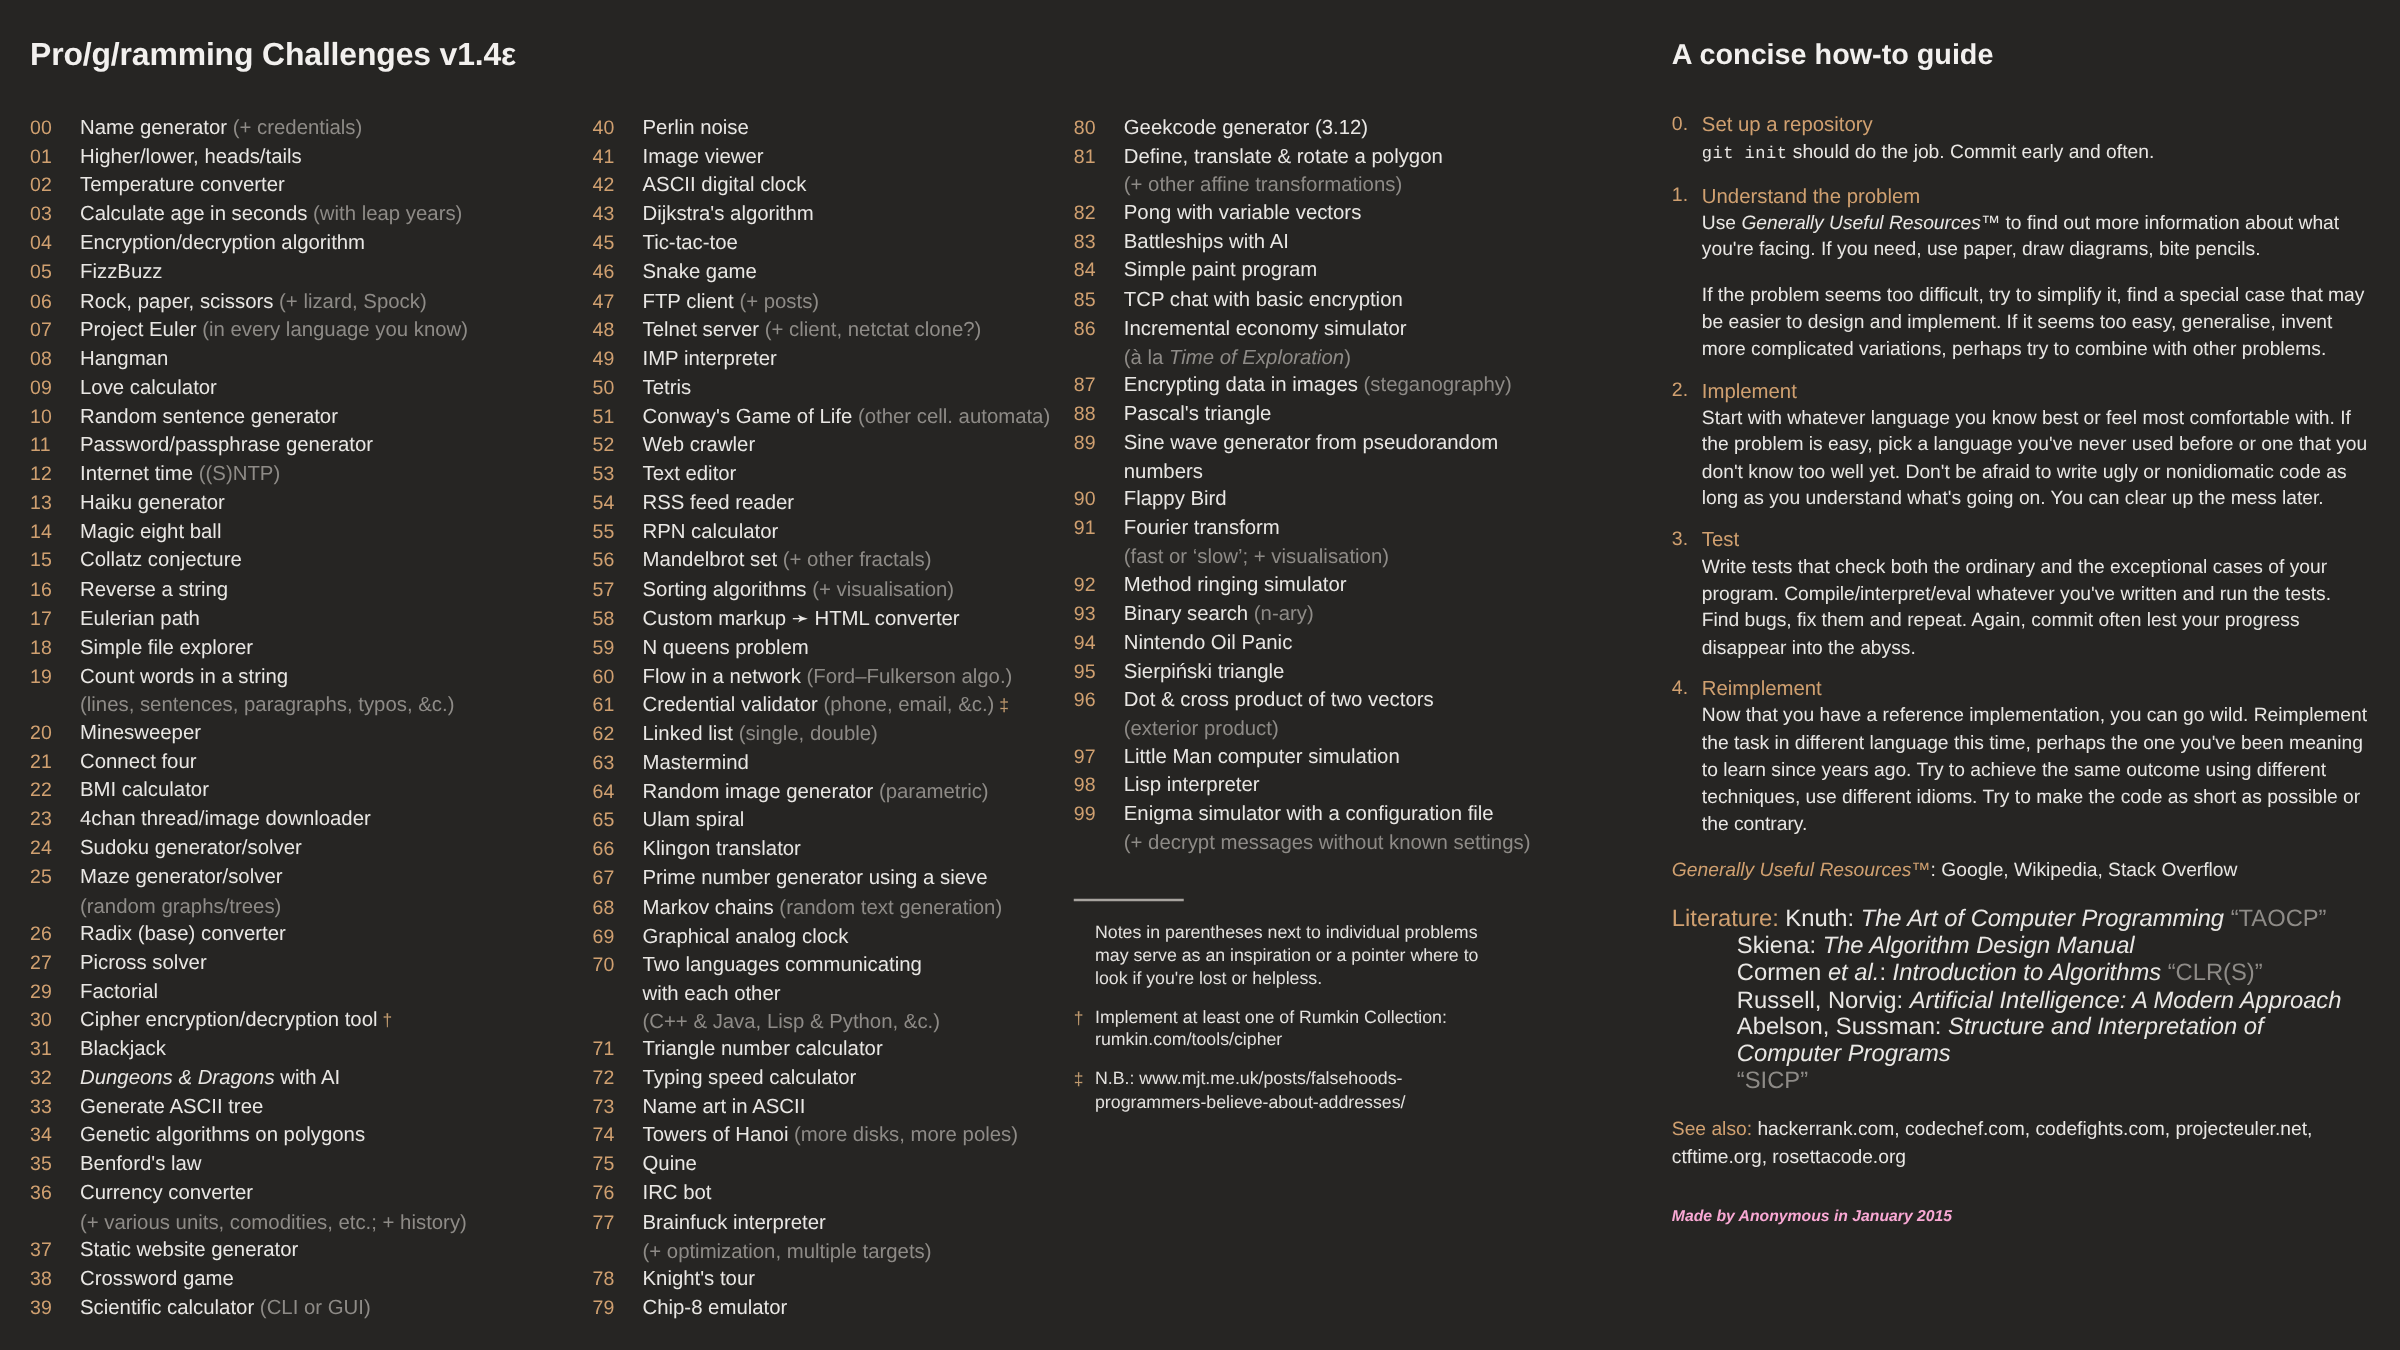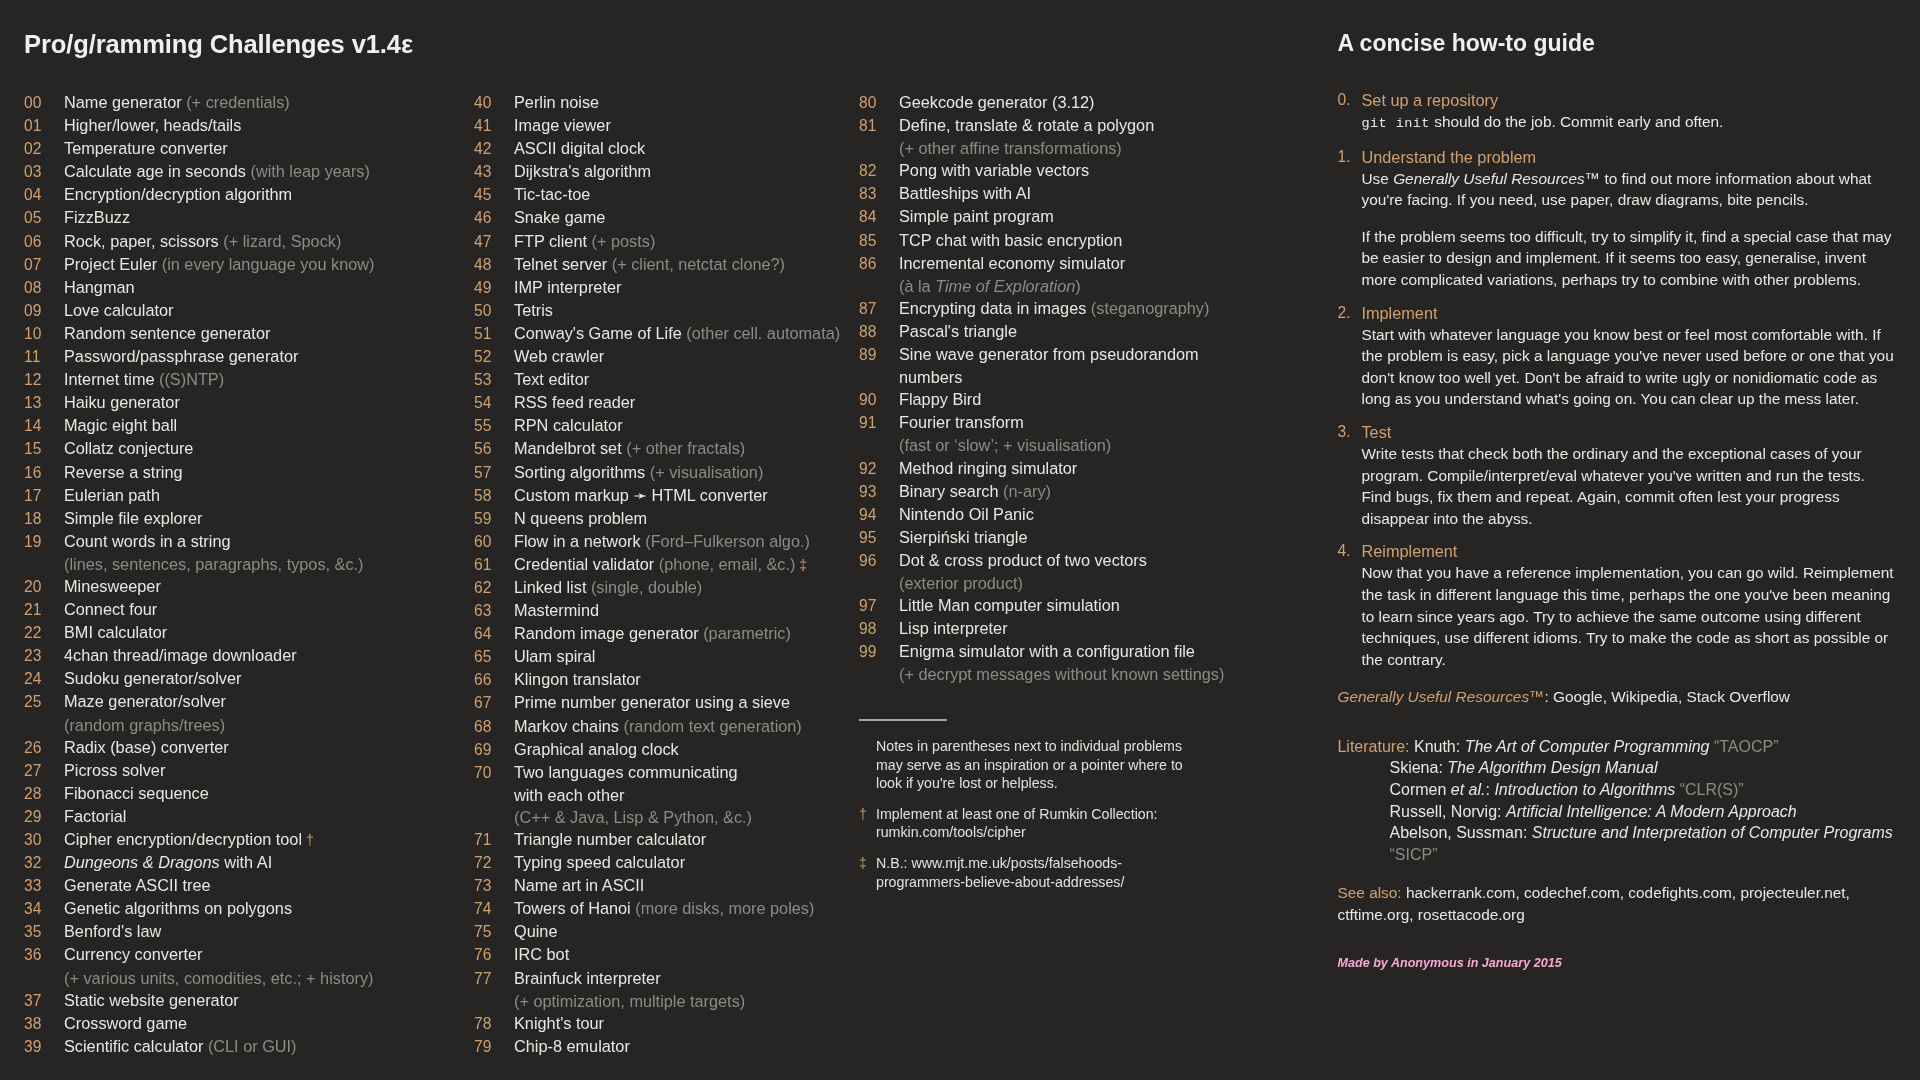--- a/index.html
+++ b/index.html
@@ -111,21 +111,21 @@
     font-size: 13.6px;
     letter-spacing: 0.4px;
   }
   .gur-line {
     color: #d0a070;
     font-size: 15.4px;
     line-height: 21.6px;
     margin-top: 16px;
   }
   .gur-line .plain { color: #e9e7e4; }
-  .lit-block { margin-top: 28px; font-size: 16px; line-height: 21.6px; }
+  .lit-block { margin-top: 17px; font-size: 19px; line-height: 21.6px; }
   .lit-label { color: #d0a070; }
   .lit-row { color: #e9e7e4; }
   .lit-rest { padding-left: 52px; }
   .quoted { color: #8e8b87; }
   .see-also { margin-top: 17px; font-size: 15.4px; line-height: 21.6px; color: #e9e7e4; }
   .see-also .lbl { color: #d0a070; }
   .made-by {
     margin-top: 30px;
     font-size: 12.6px;
     font-style: italic;
@@ -250,30 +250,30 @@
           <div class="cont note">(random graphs/trees)</div>
           <div class="item">
             <span class="num">26</span>
             <span class="txt">Radix (base) converter</span>
           </div>
           <div class="item">
             <span class="num">27</span>
             <span class="txt">Picross solver</span>
           </div>
           <div class="item">
-            <span class="num">28</span>
-            <span class="txt">Fibonacci sequence</span>
-          </div>
-          <div class="item">
             <span class="num">29</span>
             <span class="txt">Factorial</span>
           </div>
           <div class="item">
             <span class="num">30</span>
             <span class="txt">Cipher encryption/decryption tool<span class="dag"> †</span></span>
+          </div>
+          <div class="item">
+            <span class="num">31</span>
+            <span class="txt">Blackjack</span>
           </div>
           <div class="item">
             <span class="num">32</span>
             <span class="txt"><span class="ital">Dungeons &amp; Dragons</span> with AI</span>
           </div>
           <div class="item">
             <span class="num">33</span>
             <span class="txt">Generate ASCII tree</span>
           </div>
           <div class="item">

